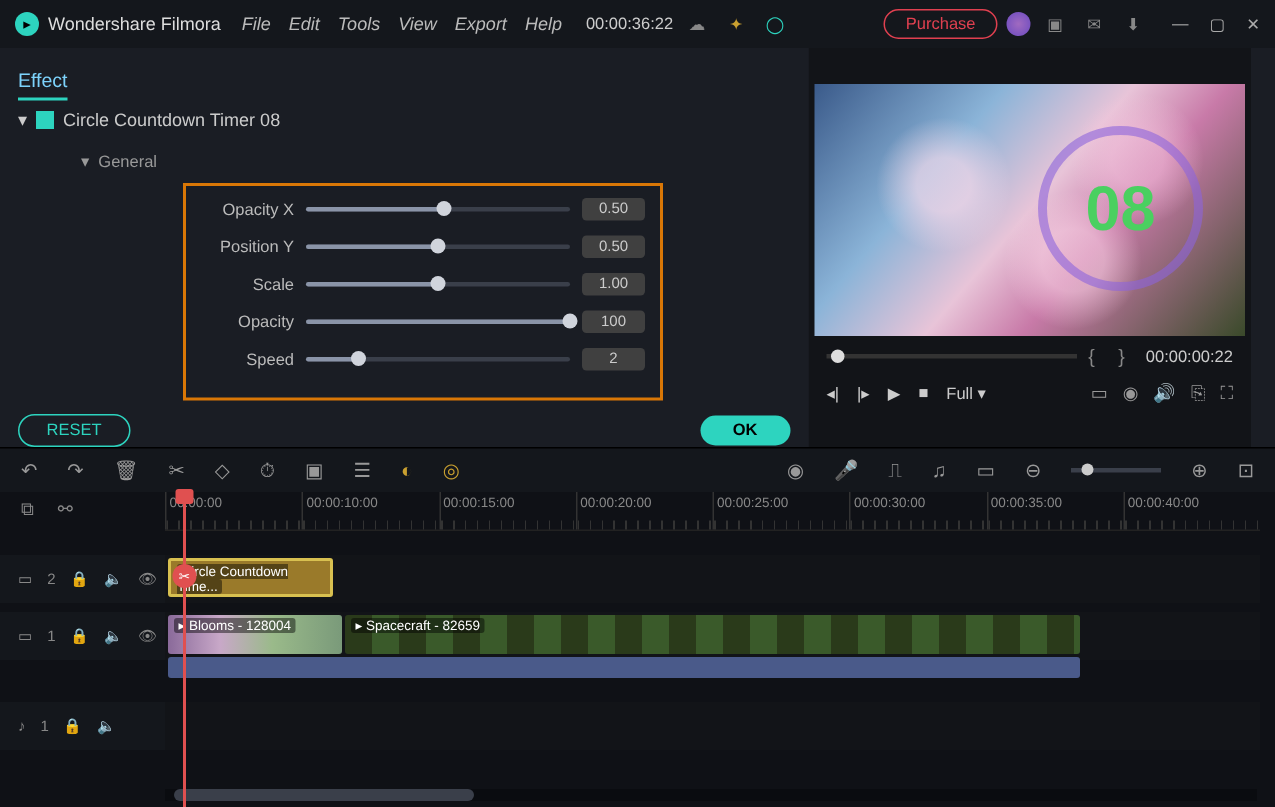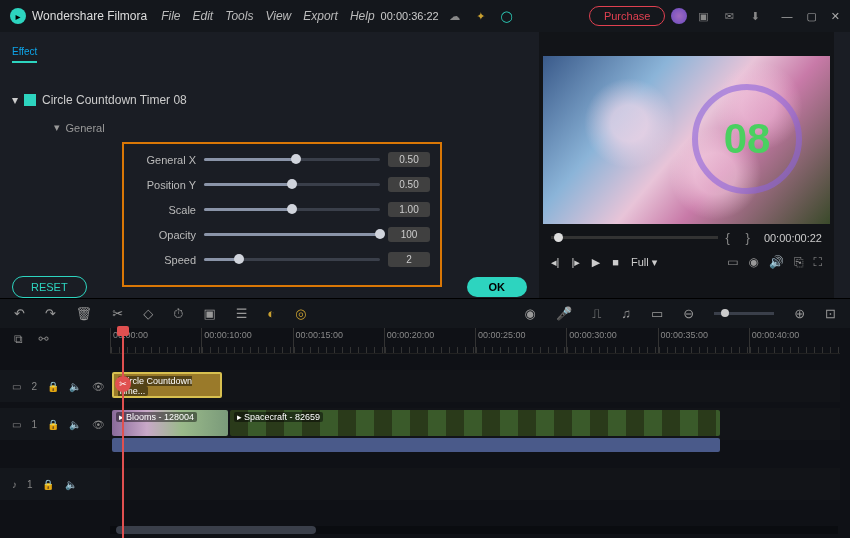--- a/index.html
+++ b/index.html
@@ -2,28 +2,28 @@
 <html><head>
 <meta charset="utf-8">
 <style>
 * { margin: 0; padding: 0; box-sizing: border-box; font-family: Arial, sans-serif; }
 body { width: 850px; height: 538px; background: #1a1d24; color: #aab; overflow: hidden; font-size: 11px; }
 .titlebar { height: 32px; background: #14171c; display: flex; align-items: center; padding: 0 10px; gap: 6px; }
 .logo { width: 16px; height: 16px; border-radius: 50%; background: #2dd4bf; display: flex; align-items: center; justify-content: center; font-size: 10px; color: #000; }
 .appname { color: #ddd; font-size: 12px; margin-right: 8px; }
 .menu { display: flex; gap: 12px; color: #bbb; font-size: 12px; }
 .menu span { cursor: pointer; font-style: italic; }
-.timecode { color: #ccc; font-size: 11px; }
+.timecode { color: #ccc; margin-left: 10px; font-size: 11px; }
 .spacer { flex: 1; }
 .tb-icon { width: 20px; text-align: center; color: #888; cursor: pointer; }
 .purchase { border: 1px solid #e04050; color: #e04050; border-radius: 12px; padding: 3px 14px; font-size: 11px; cursor: pointer; }
 .win-btns { display: flex; gap: 14px; margin-left: 10px; color: #aaa; }
 .main { display: flex; height: 266px; }
 .left-panel { width: 539px; background: #1a1d24; padding: 10px 12px; position: relative; }
-.effect-tab { color: #0ea5e9; font-size: 10px; padding: 4px 0; border-bottom: 2px solid #2dd4bf; display: inline-block; margin-bottom: 30px; }
+.effect-tab { color: #7dd3fc; font-size: 13px; padding: 4px 0; border-bottom: 2px solid #2dd4bf; display: inline-block; margin-bottom: 6px; }
 .effect-header { display: flex; align-items: center; gap: 6px; color: #ccc; font-size: 12px; margin-bottom: 14px; }
 .chk { width: 12px; height: 12px; background: #2dd4bf; display: inline-block; }
 .section-head { display: flex; align-items: center; gap: 6px; color: #999; margin-left: 42px; margin-bottom: 8px; }
 .controls-box { border: 2px solid #d97706; margin-left: 110px; width: 320px; padding: 8px 10px; }
 .control-row { display: flex; align-items: center; gap: 8px; margin-bottom: 10px; }
 .control-label { width: 62px; text-align: right; color: #bbb; font-size: 11px; }
 .slider-track { flex: 1; height: 3px; background: #3a3f4a; position: relative; border-radius: 2px; }
 .slider-fill { position: absolute; height: 100%; background: #8a94a8; border-radius: 2px; }
 .slider-thumb { position: absolute; top: -4px; width: 10px; height: 10px; border-radius: 50%; background: #d0d4dc; transform: translateX(-50%); }
 .value-box { width: 42px; background: #404040; color: #ccc; text-align: center; padding: 2px 0; border-radius: 3px; font-size: 10px; }
@@ -103,21 +103,21 @@
       <span>▾</span>
       <span class="chk"></span>
       <span>Circle Countdown Timer 08</span>
     </div>
     <div class="section-head">
       <span>▾</span>
       <span>General</span>
     </div>
     <div class="controls-box">
       <div class="control-row">
-        <div class="control-label">General X</div>
+        <div class="control-label">Opacity X</div>
         <div class="slider-track">
             <div class="slider-fill" style="width:52%"></div>
             <div class="slider-thumb" style="left:52%"></div>
           </div>
         <div class="value-box">0.50</div>
       </div>
       <div class="control-row">
         <div class="control-label">Position Y</div>
         <div class="slider-track">
             <div class="slider-fill" style="width:50%"></div>

